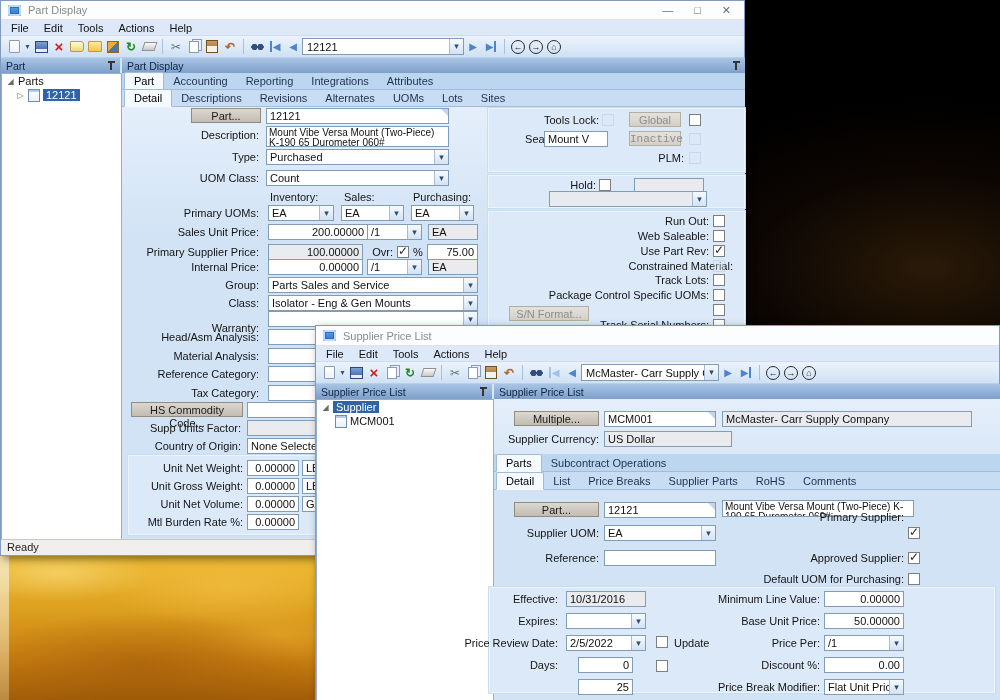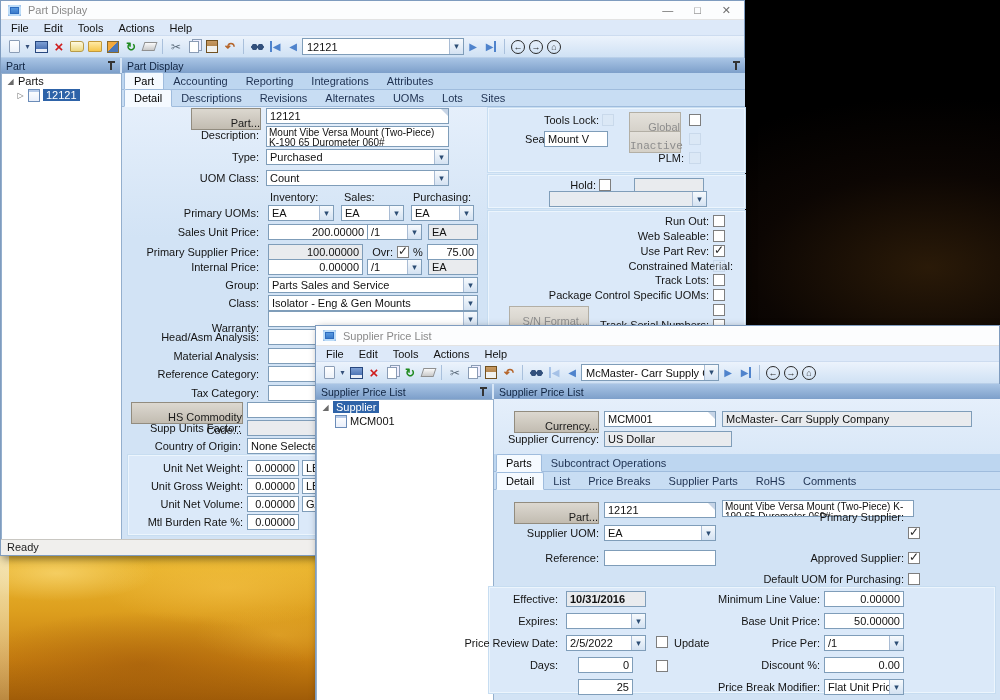--- a/index.html
+++ b/index.html
@@ -55,22 +55,22 @@
   .ta{position:absolute;background:#fff;border:1px solid #7f9db9;font-size:10px;line-height:10px;
       padding:1px 2px;box-sizing:border-box;overflow:hidden;}
   .fold::before{content:"";position:absolute;right:0;top:0;width:0;height:0;
       border-top:7px solid #c6d4e6;border-left:7px solid transparent;}
   .dd{position:absolute;height:16px;background:#fff;border:1px solid #7f9db9;font-size:11px;line-height:13px;
       padding:1px 16px 1px 3px;box-sizing:border-box;white-space:nowrap;overflow:hidden;}
   .dd::after{content:"▾";position:absolute;top:0;right:0;bottom:0;width:13px;
       background:linear-gradient(#f7fafd,#d4e2f2);border-left:1px solid #a9bcd4;color:#2c4d74;
       font-size:9px;line-height:14px;text-align:center;}
   .dd.ro{background:#e7ebf0;}
-  .gbtn{position:absolute;height:22px;background:linear-gradient(#dcd8d0,#c2bcb1);border:1px solid #928c7f;
-      font-size:11px;line-height:13px;text-align:right;color:#1b1b1b;box-sizing:border-box;padding-top:8px;}
+  .gbtn{position:absolute;height:15px;background:linear-gradient(#dcd8d0,#c2bcb1);border:1px solid #928c7f;
+      font-size:11px;line-height:13px;text-align:center;color:#1b1b1b;box-sizing:border-box;padding-top:1px;}
   .gbtn.dis{color:#8d8d8d;background:linear-gradient(#e4e1db,#d4d0c8);border-color:#b3afa5;}
   .cb{position:absolute;width:12px;height:12px;background:#fff;border:1px solid #7e7e7e;box-sizing:border-box;}
   .cb.on::after{content:"✓";position:absolute;left:0;top:-3px;font-size:12px;color:#2b2b2b;}
   .cb.dim{background:#dde7f3;border-color:#adc0d6;}
   .tabs{position:absolute;display:flex;align-items:flex-end;background:#bdd6f0;border-bottom:1px solid #9fbcdd;
       padding-left:2px;font-size:11px;box-sizing:border-box;}
   .tab{padding:2px 9px;color:#1d3least;color:#1d3050;white-space:nowrap;}
   .tab.act{background:#f5faff;border:1px solid #9fbcdd;border-bottom:1px solid #f5faff;
       border-radius:2px 2px 0 0;color:#000;margin-bottom:-1px;}
   .status{position:absolute;left:0;right:0;bottom:0;height:15px;background:#f0efed;border-top:1px solid #c9c7c2;
@@ -360,21 +360,21 @@
         <span class="sel">Supplier</span>
       </div>
       <div class="trow" style="padding-left:18px;">
         <span class="doci"></span>
         <span>MCM001</span>
       </div>
     </div>
 
     <div class="formbg" style="left:178px;top:73px;width:507px;height:301px;"></div>
 
-    <div class="gbtn abs" style="left:198px;top:85px;width:85px;">Currency...</div>
+    <div class="gbtn abs" style="left:198px;top:85px;width:85px;">Multiple...</div>
     <div class="tb fold abs" style="left:288px;top:85px;width:112px;">MCM001</div>
     <div class="tb ro abs" style="left:406px;top:85px;width:250px;">McMaster- Carr Supply Company</div>
     <div class="lab" style="left:180px;top:106px;width:103px;">Supplier Currency:</div>
     <div class="tb ro abs" style="left:288px;top:105px;width:128px;">US Dollar</div>
 
     <div class="tabs" style="left:178px;top:128px;width:507px;height:18px;">
       <span class="tab act">Parts</span>
       <span class="tab">Subcontract Operations</span>
     </div>
     <div class="tabs" style="left:178px;top:146px;width:507px;height:18px;background:#c8ddf3;">
@@ -396,21 +396,21 @@
     <div class="cb on" style="left:592px;top:201px;"></div>
     <div class="lab" style="left:180px;top:225px;width:103px;">Reference:</div>
     <div class="tb" style="left:288px;top:224px;width:112px;"></div>
     <div class="lab" style="left:470px;top:225px;width:118px;">Approved Supplier:</div>
     <div class="cb on" style="left:592px;top:226px;"></div>
     <div class="lab" style="left:420px;top:246px;width:168px;">Default UOM for Purchasing:</div>
     <div class="cb" style="left:592px;top:247px;"></div>
 
     <div class="gbox" style="left:172px;top:260px;width:506px;height:106px;"></div>
     <div class="lab" style="left:150px;top:266px;width:92px;">Effective:</div>
-    <div class="tb ro" style="left:250px;top:265px;width:80px;font-weight:bold;">10/31/2016</div>
+    <div class="tb ro" style="left:250px;top:265px;width:80px;">10/31/2016</div>
     <div class="lab" style="left:150px;top:288px;width:92px;">Expires:</div>
     <div class="dd" style="left:250px;top:287px;width:80px;"></div>
     <div class="lab" style="left:142px;top:310px;width:100px;">Price Review Date:</div>
     <div class="dd" style="left:250px;top:309px;width:80px;">2/5/2022</div>
     <div class="cb" style="left:340px;top:310px;"></div>
     <div class="lab l" style="left:358px;top:310px;width:48px;">Update</div>
     <div class="lab" style="left:150px;top:332px;width:92px;">Days:</div>
     <div class="tb num" style="left:262px;top:331px;width:55px;">0</div>
     <div class="cb" style="left:340px;top:334px;"></div>
     <div class="lab" style="left:150px;top:354px;width:92px;margin-top:24px;">Lead:</div>

